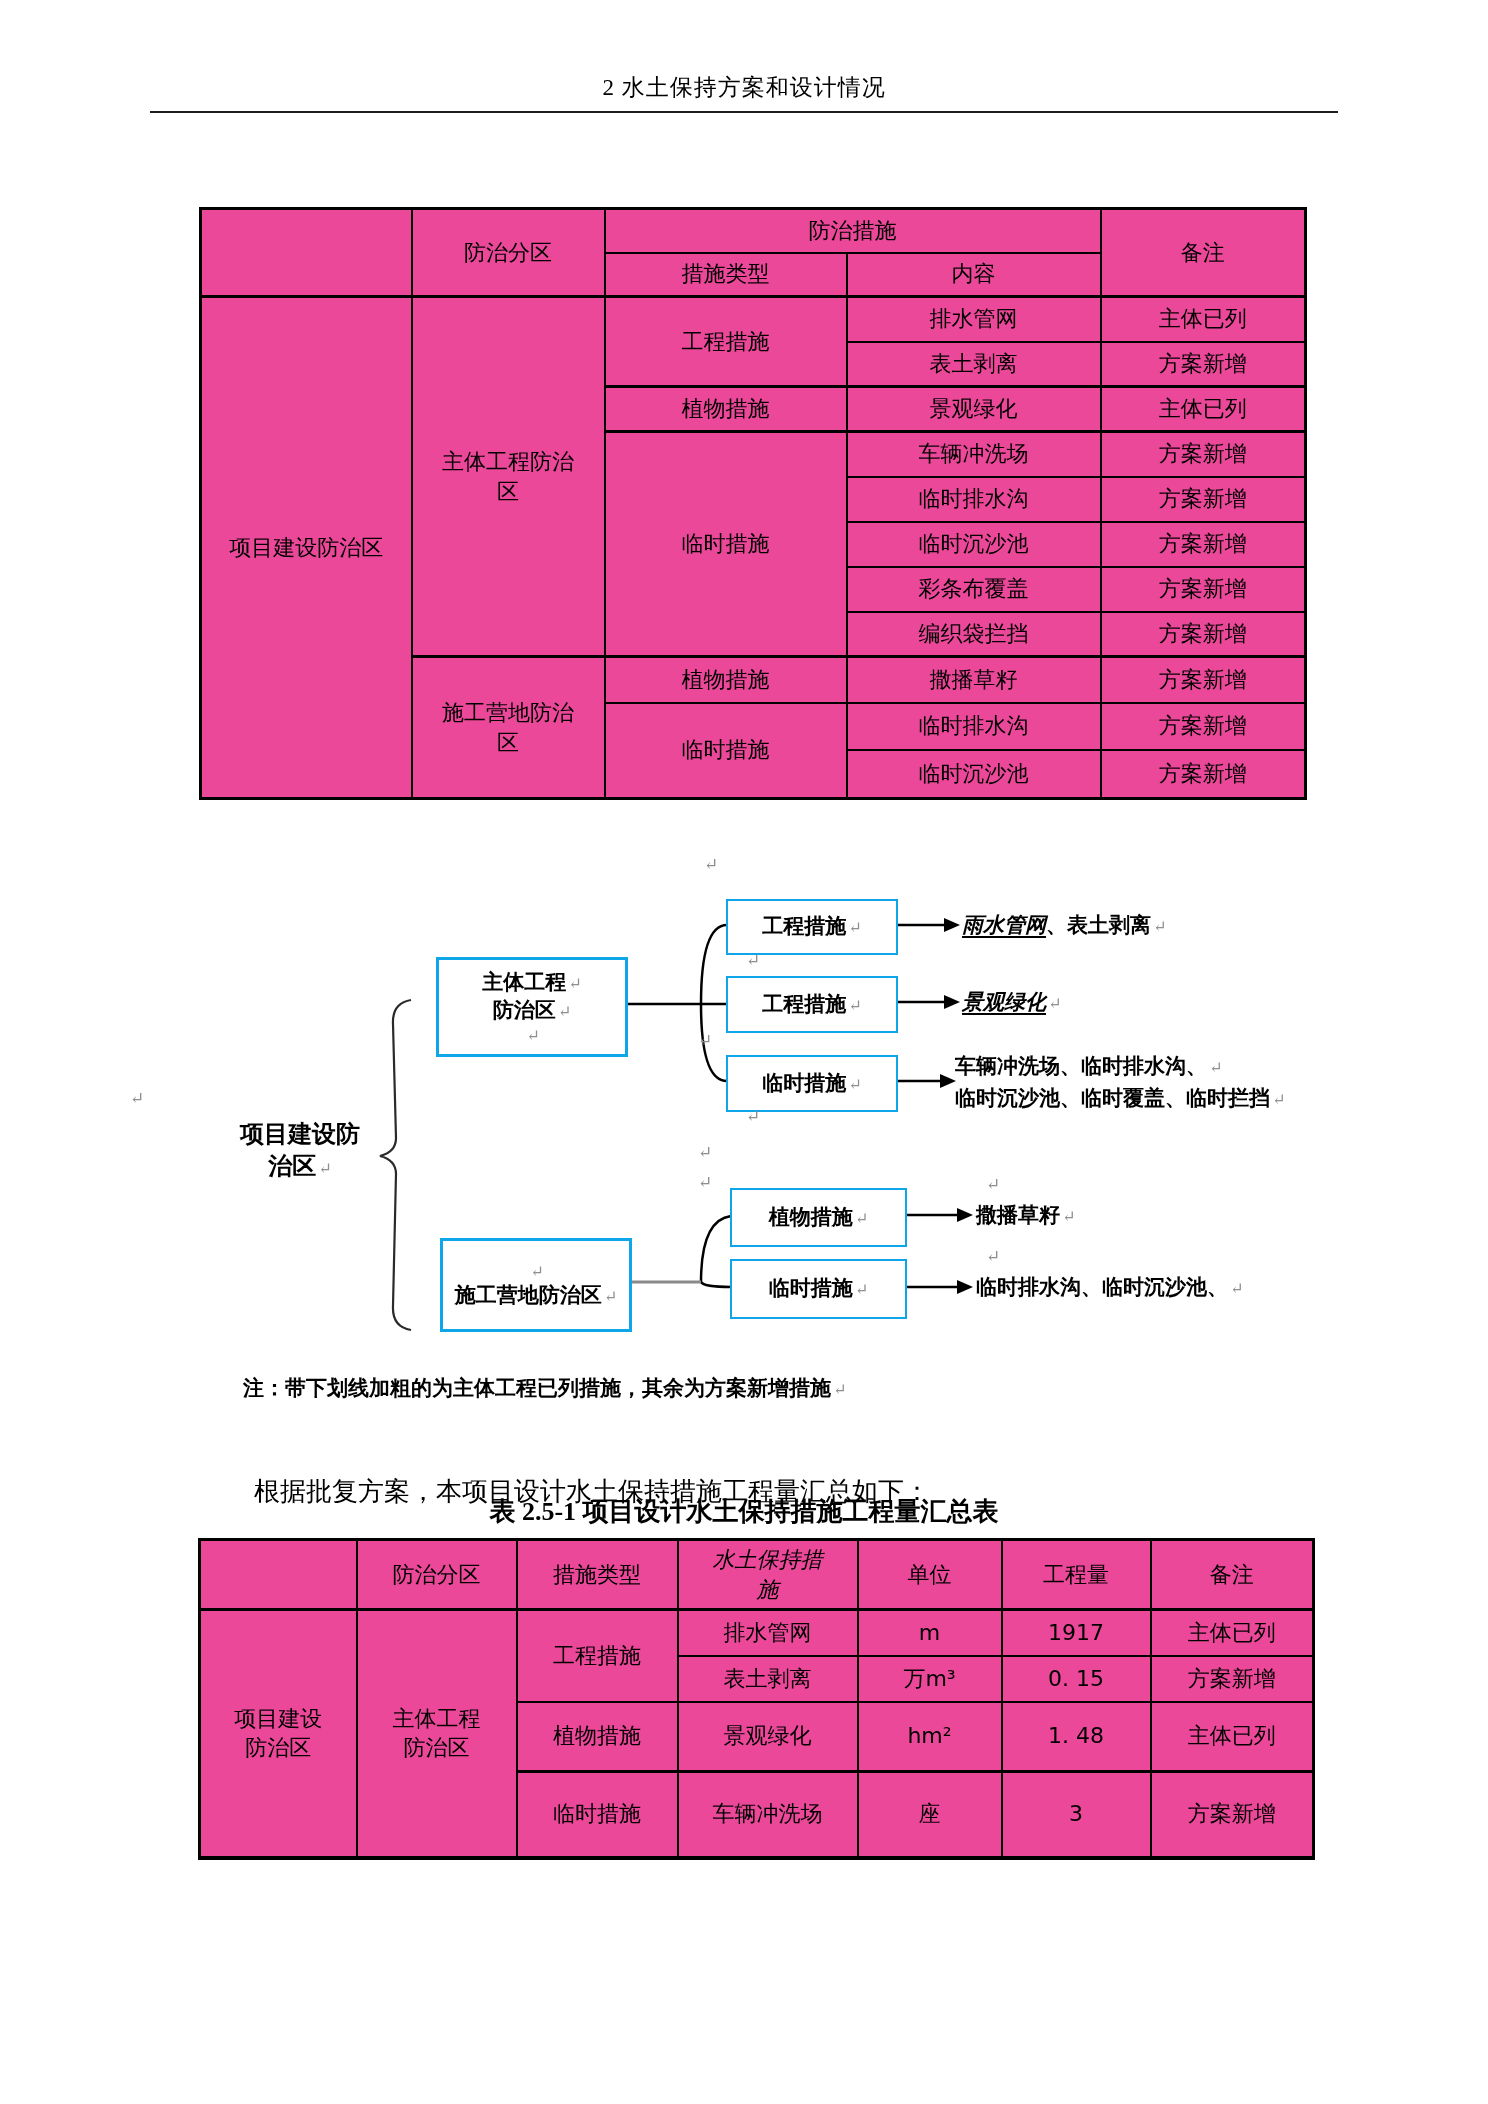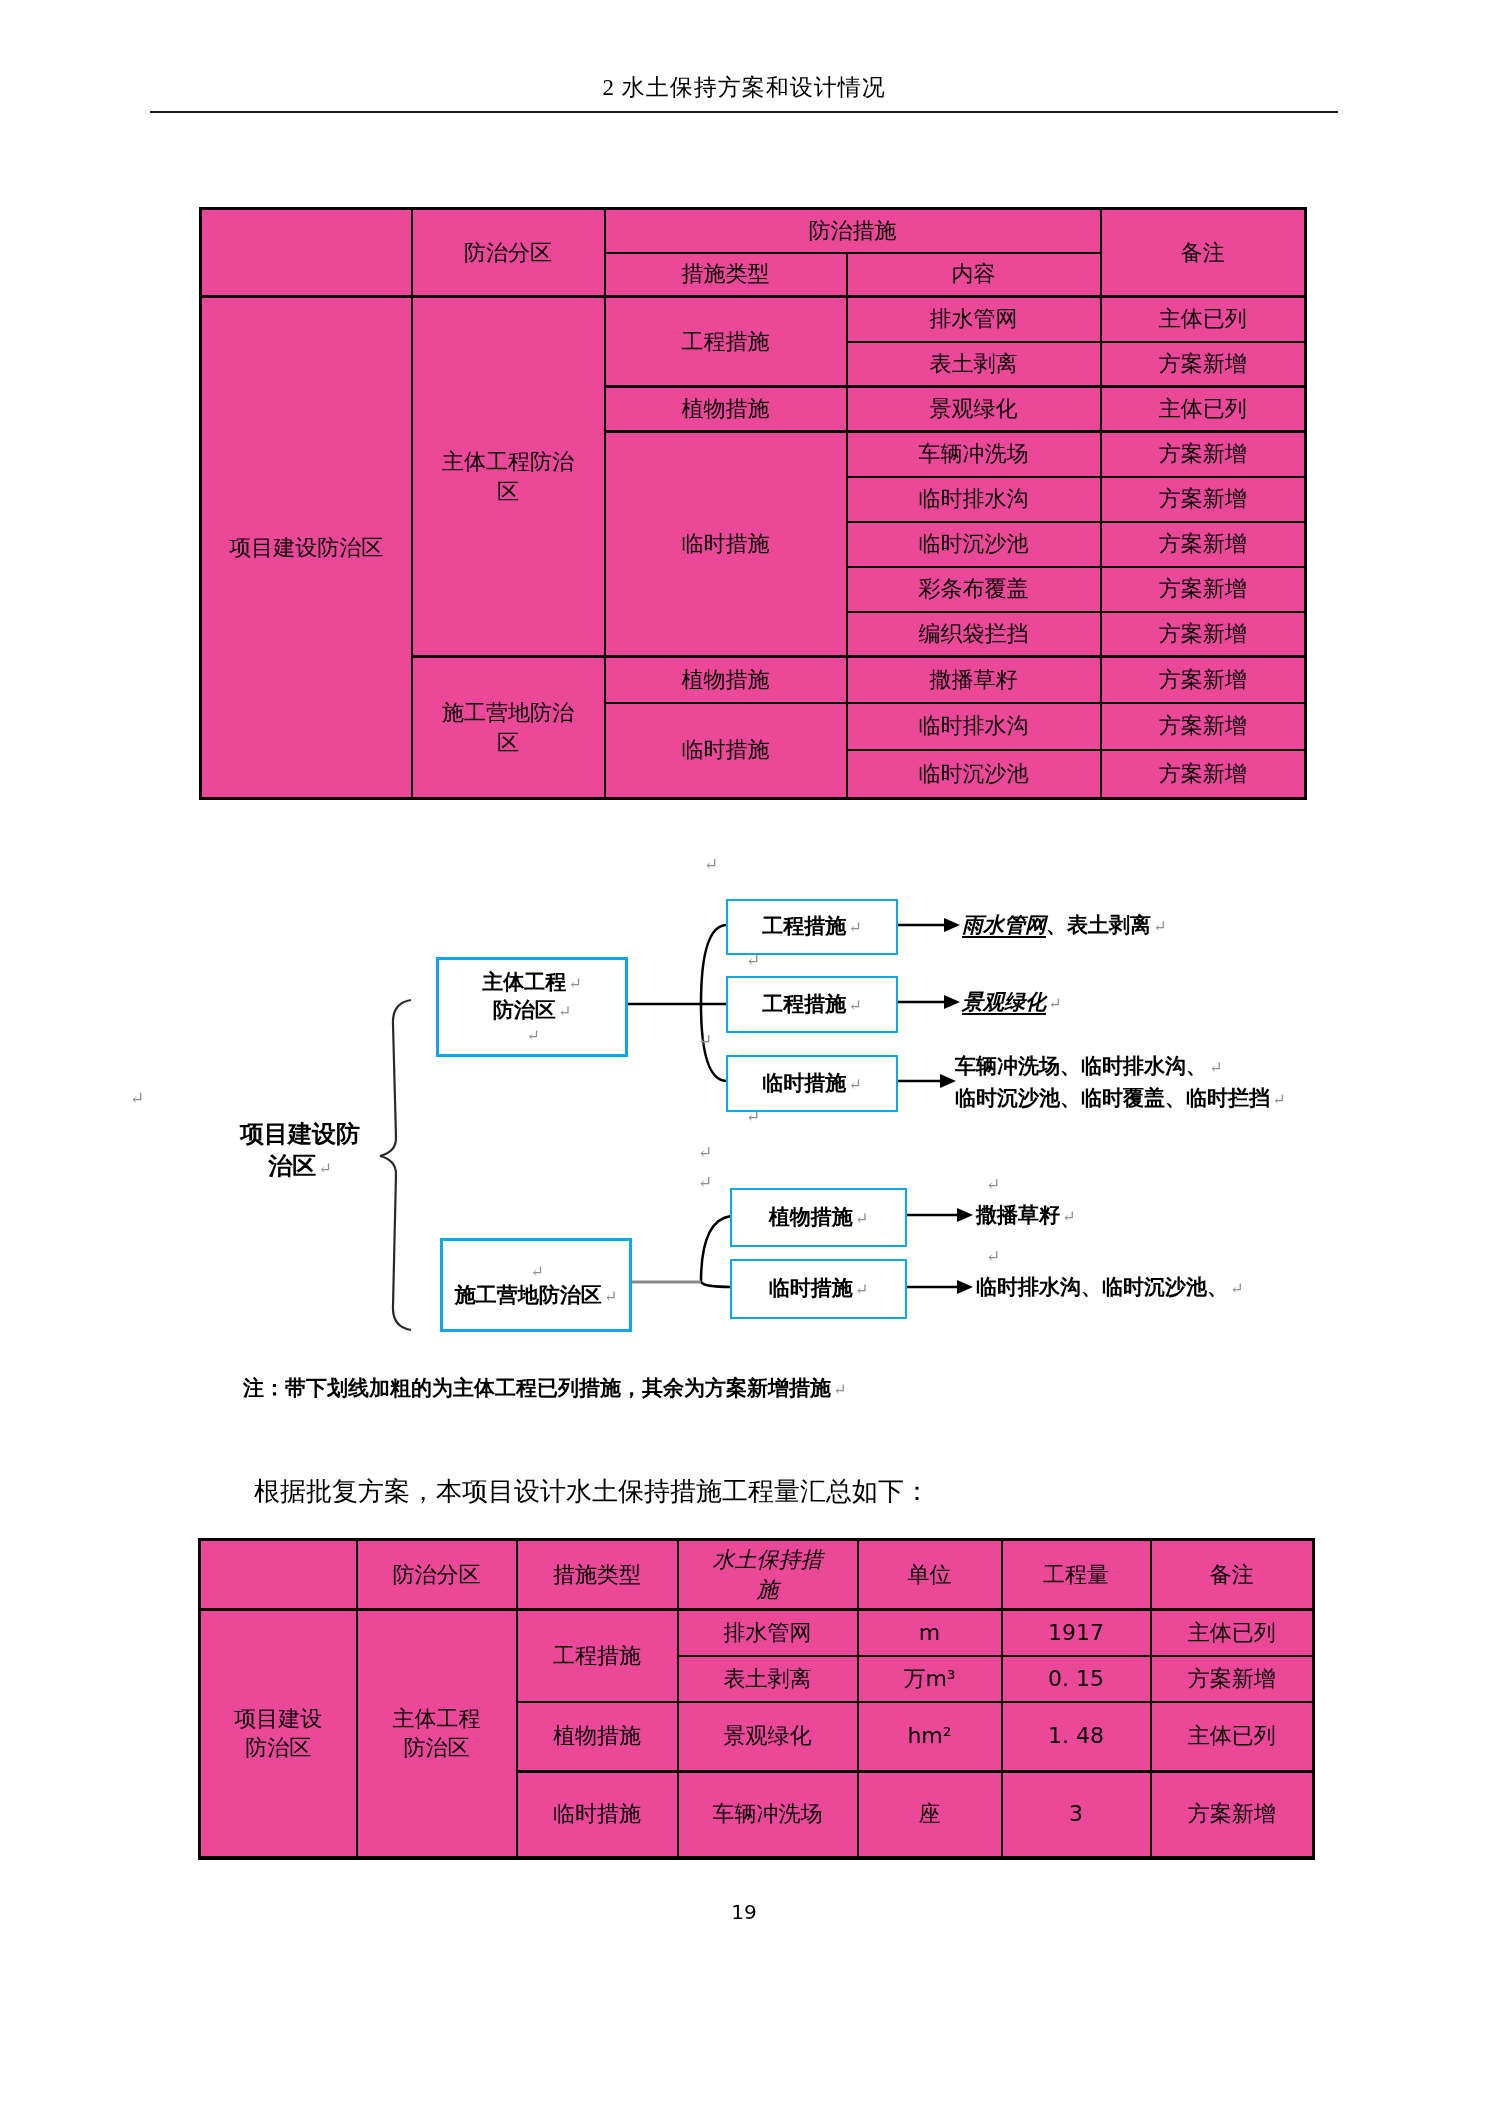--- a/index.html
+++ b/index.html
@@ -207,20 +207,21 @@
     <span class="pc-f" style="left:130px;top:238px;">↵</span>
     <span class="pc-f" style="left:986px;top:324px;">↵</span>
     <span class="pc-f" style="left:986px;top:396px;">↵</span>
   </div>
 
   <div class="note">
     <span>注：带下划线加粗的为主体工程已列措施，其余为方案新增措施</span><span class="pc">↵</span>
   </div>
 
   <div class="para">根据批复方案，本项目设计水土保持措施工程量汇总如下：</div>
+  <div class="t2title">表 2.5-1  项目设计水土保持措施工程量汇总表</div>
 
   <table class="t2">
     <colgroup>
       <col style="width:157px">
         <col style="width:160px">
         <col style="width:161px">
         <col style="width:180px">
       <col style="width:144px">
         <col style="width:149px">
         <col style="width:163px">
@@ -266,14 +267,13 @@
     <tr class="thick" style="height:86px">
       <td>临时措施</td>
       <td>车辆冲洗场</td>
       <td class="num">座</td>
       <td class="num">3</td>
       <td>方案新增</td>
     </tr>
   </tbody>
     </table>
 
-  <div class="pageno">19</div>
 </div>
 
 </body></html>

